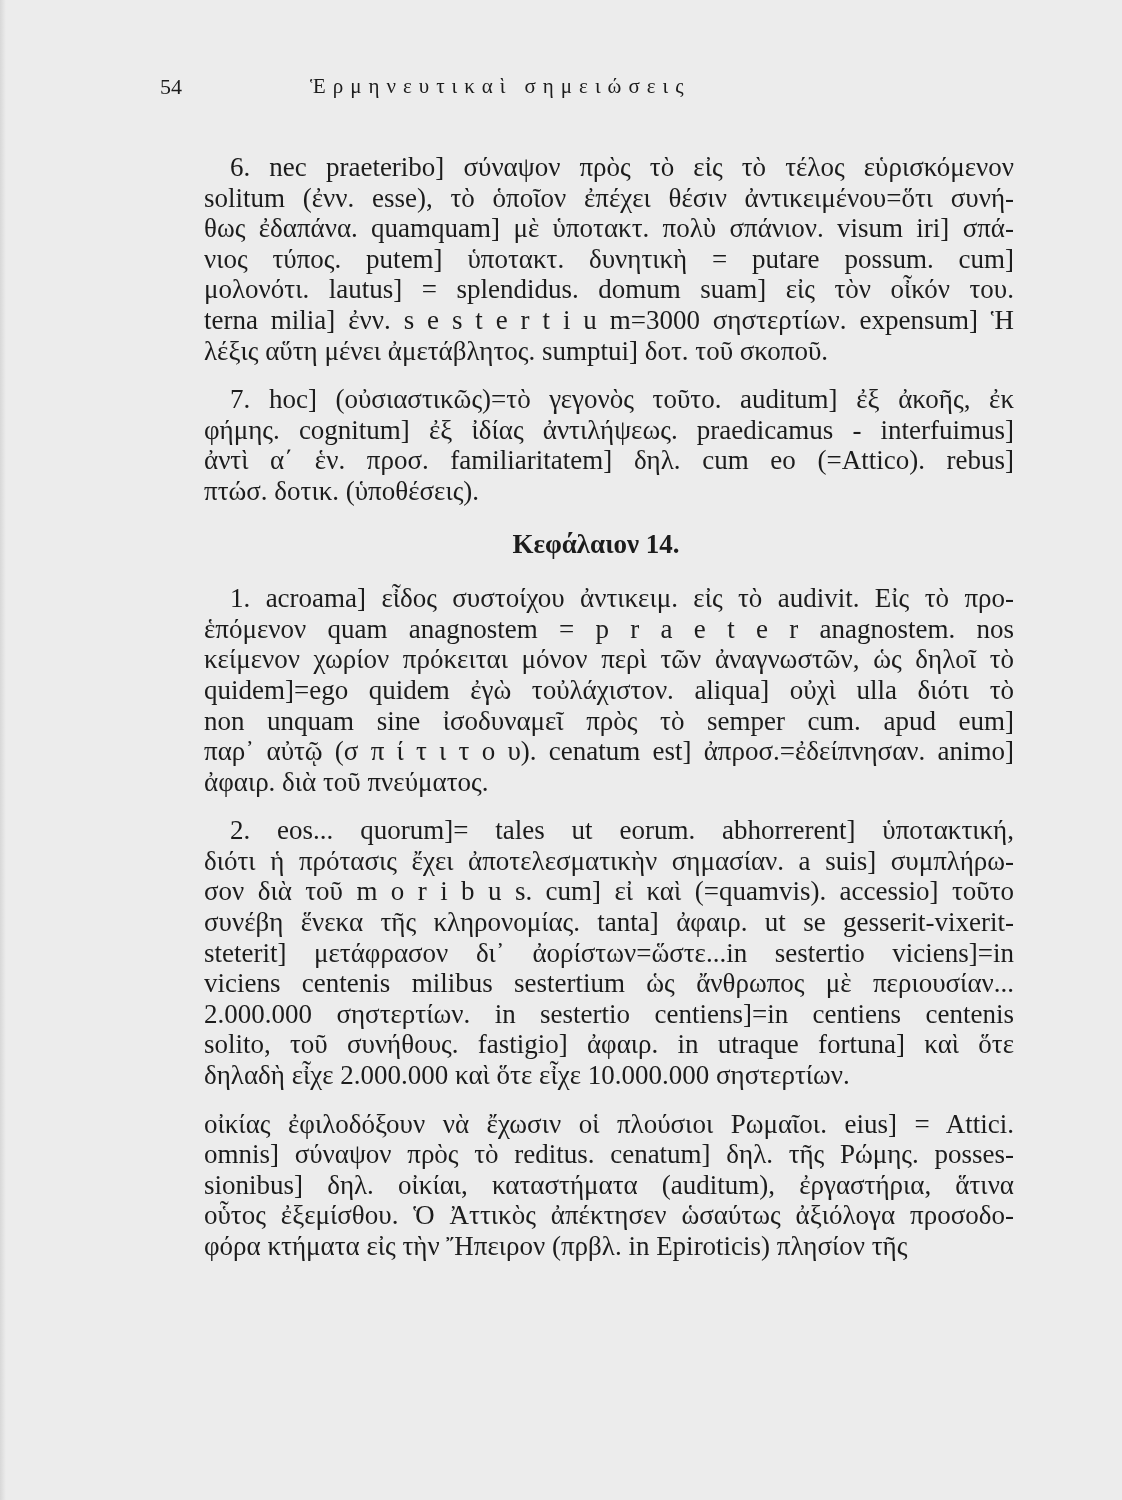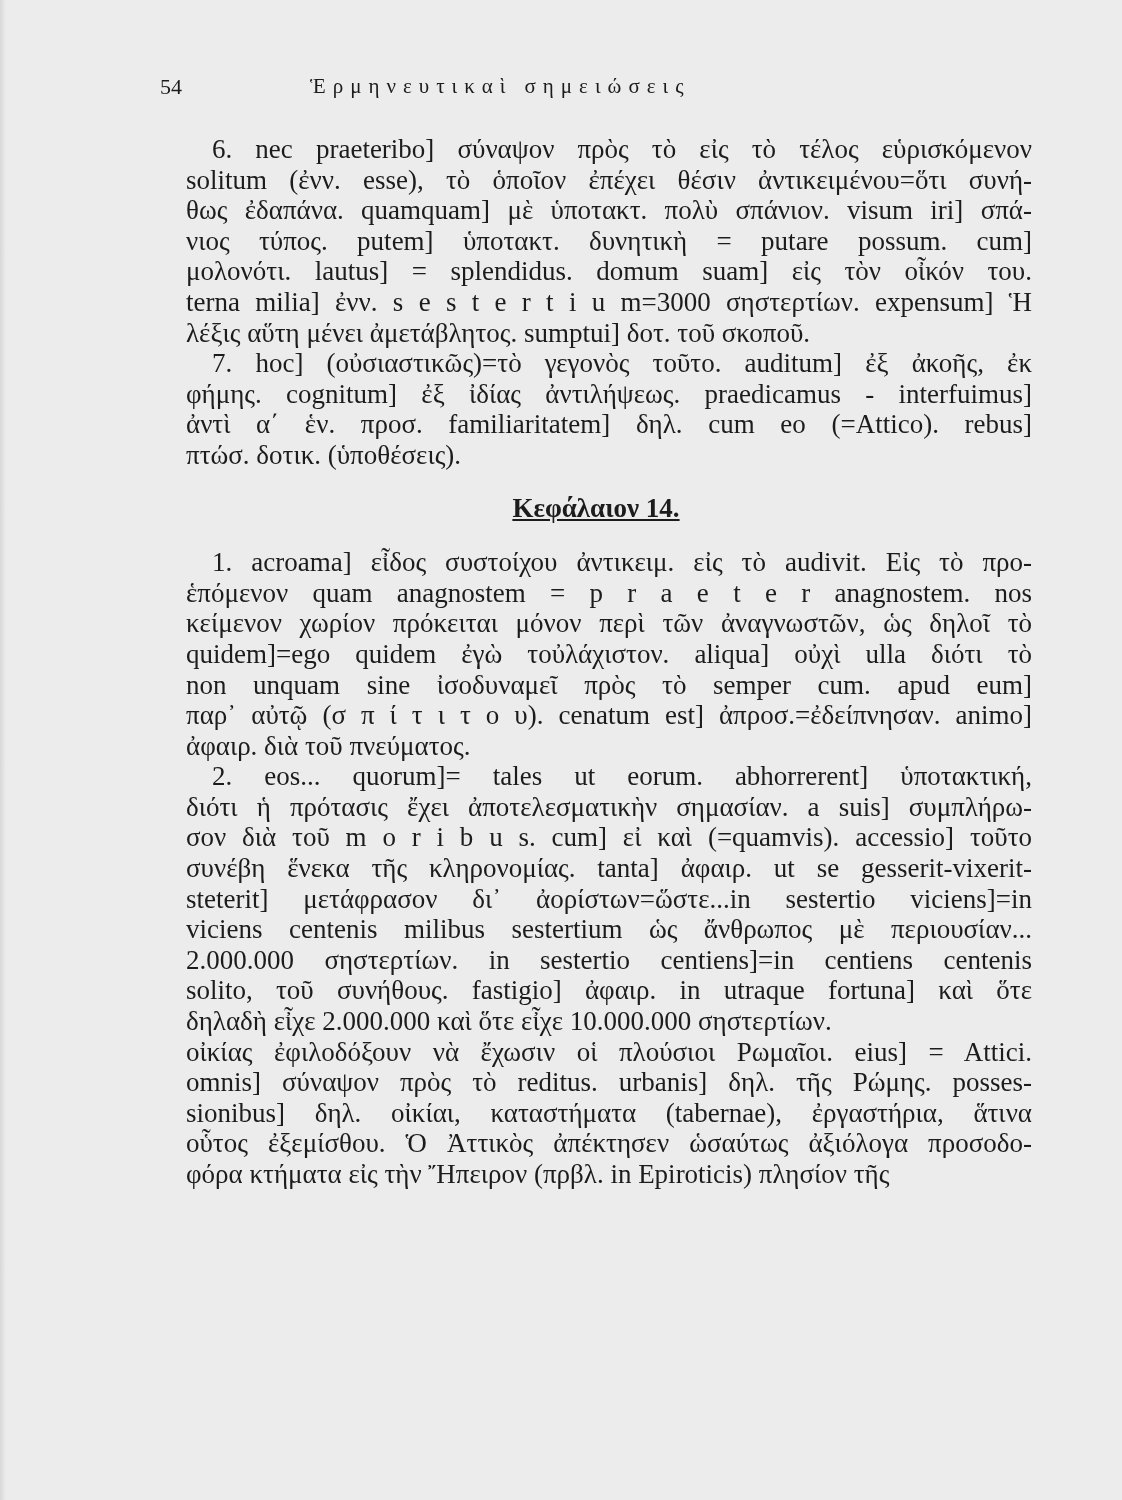--- a/index.html
+++ b/index.html
@@ -25,27 +25,26 @@
   .running-title {
     position: absolute; left: 150px; top: 0;
     font-size: 21px; letter-spacing: 7px;
   }
   .text-block {
     position: absolute; top: 134px; left: 160px; width: 872px;
     font-size: 27px;
     line-height: 30.6px;
     text-align: justify;
   }
-  .para { margin: 0; text-indent: 26px; }
+  .para { margin: 18px; text-indent: 26px; }
   .chapter-heading {
     text-align: center;
     font-size: 27px; font-weight: bold;
     margin: 22px 0 24px 0;
     text-indent: 0;
-    text-decoration: underline;
   }
   .line { display: block; text-align: justify; text-align-last: justify; white-space: nowrap; }
   .line.last { text-align-last: left; }
   .line.indent { padding-left: 26px; }
 </style>
 </head>
 <body>
 
 <div class="page-edge"></div>
 
@@ -89,19 +88,19 @@
         <span class="line">σον διὰ τοῦ m o r i b u s. cum] εἰ καὶ (=quamvis). accessio] τοῦτο</span>
         <span class="line">συνέβη ἕνεκα τῆς κληρονομίας. tanta] ἀφαιρ. ut se gesserit-vixerit-</span>
         <span class="line">steterit] μετάφρασον δι᾽ ἀορίστων=ὥστε...in sestertio viciens]=in</span>
         <span class="line">viciens centenis milibus sestertium ὡς ἄνθρωπος μὲ περιουσίαν...</span>
         <span class="line">2.000.000 σηστερτίων. in sestertio centiens]=in centiens centenis</span>
         <span class="line">solito, τοῦ συνήθους. fastigio] ἀφαιρ. in utraque fortuna] καὶ ὅτε</span>
         <span class="line last">δηλαδὴ εἶχε 2.000.000 καὶ ὅτε εἶχε 10.000.000 σηστερτίων.</span>
       </div>
       <div class="para">
         <span class="line">οἰκίας ἐφιλοδόξουν νὰ ἔχωσιν οἱ πλούσιοι Ρωμαῖοι. eius] = Attici.</span>
-        <span class="line">omnis] σύναψον πρὸς τὸ reditus. urbanis] δηλ. τῆς Ρώμης. posses-</span>
-        <span class="line">sionibus] δηλ. οἰκίαι, καταστήματα (tabernae), ἐργαστήρια, ἅτινα</span>
+        <span class="line">omnis] σύναψον πρὸς τὸ reditus. cenatum] δηλ. τῆς Ρώμης. posses-</span>
+        <span class="line">sionibus] δηλ. οἰκίαι, καταστήματα (auditum), ἐργαστήρια, ἅτινα</span>
         <span class="line">οὗτος ἐξεμίσθου. Ὁ Ἀττικὸς ἀπέκτησεν ὡσαύτως ἀξιόλογα προσοδο-</span>
         <span class="line last">φόρα κτήματα εἰς τὴν Ἤπειρον (πρβλ. in Epiroticis) πλησίον τῆς</span>
       </div>
     </div>
 </div>
 
 </body></html>

